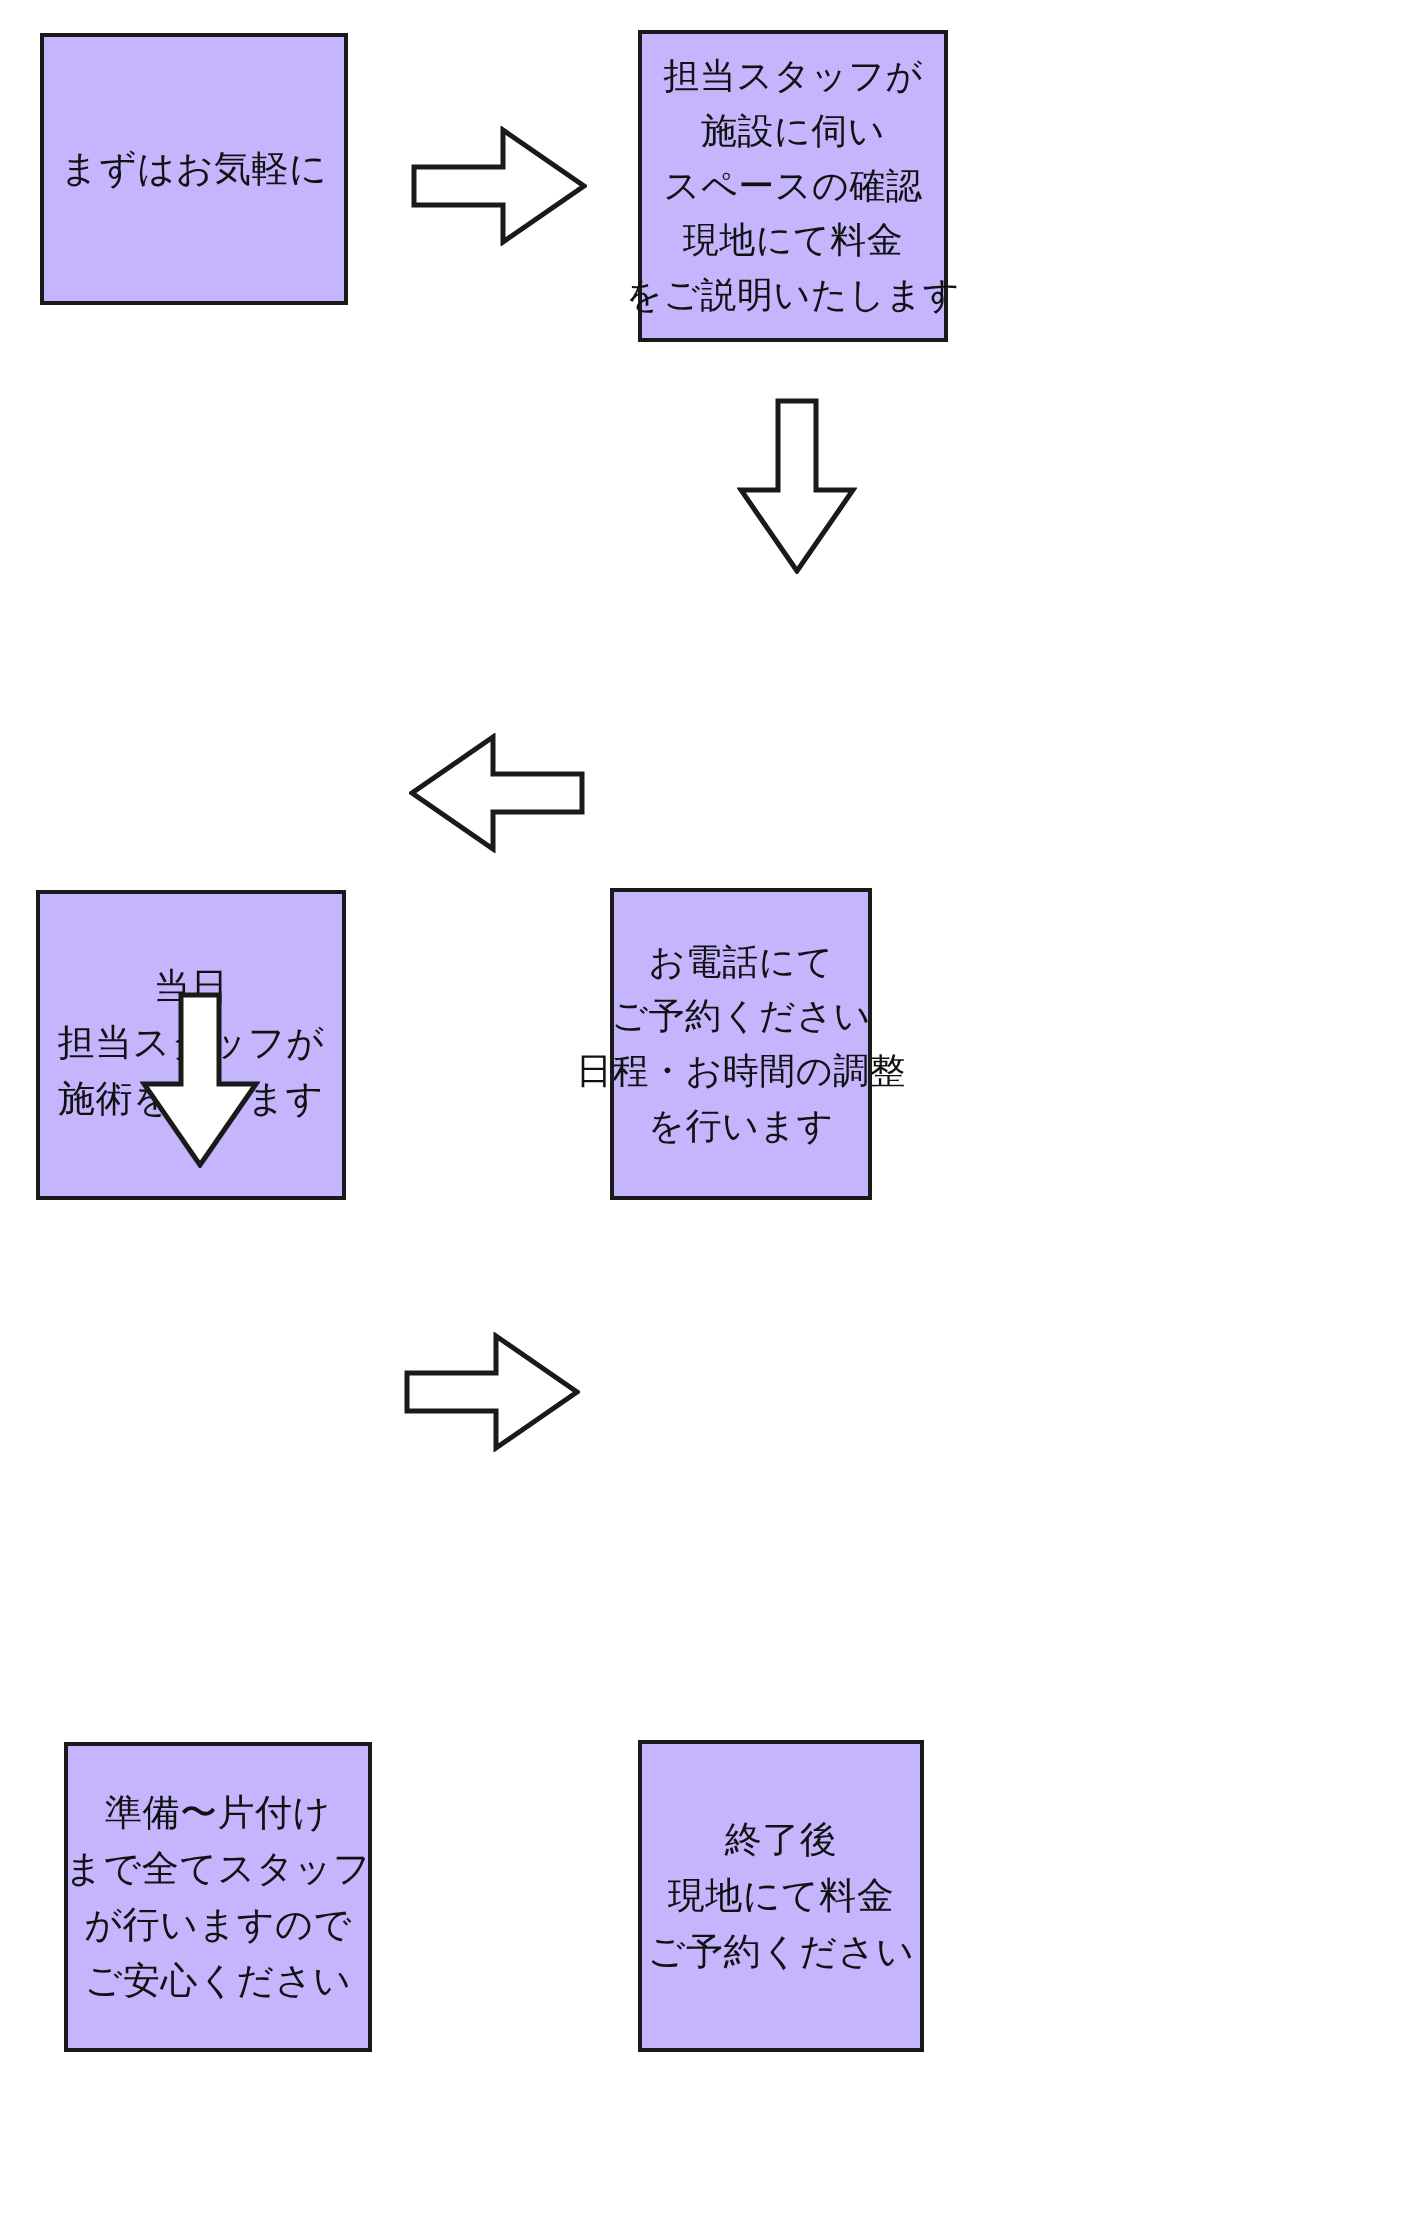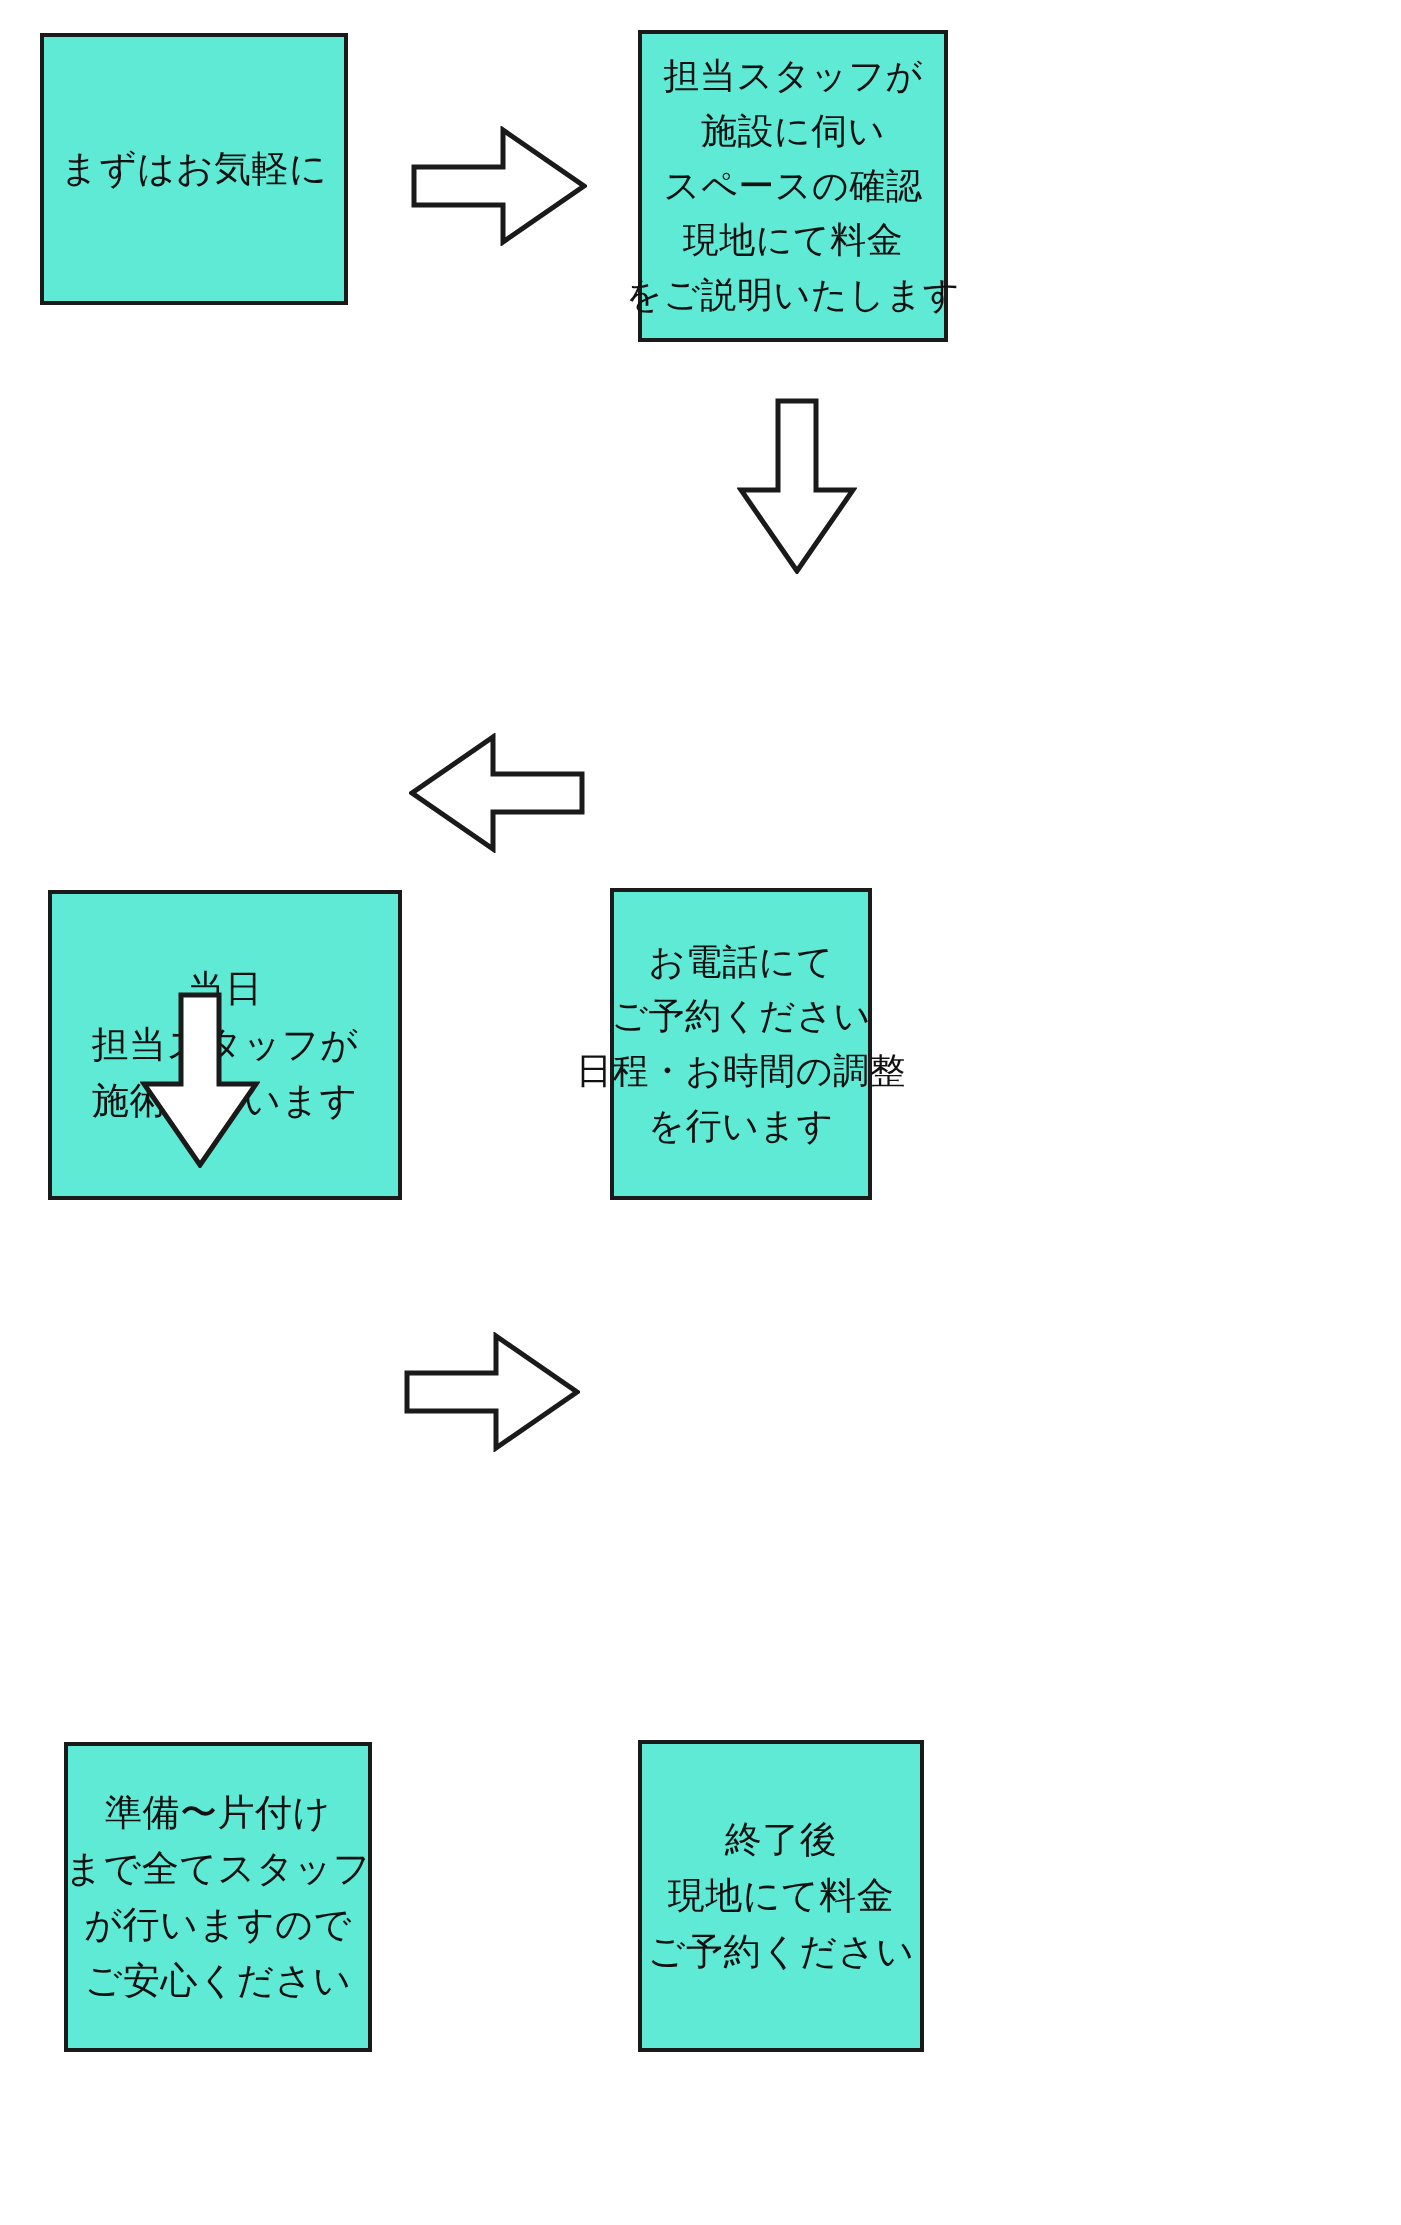--- a/index.html
+++ b/index.html
@@ -15,41 +15,41 @@
     width: 1401px;
     height: 2225px;
     background: #ffffff;
     overflow: hidden;
   }
 
   .flow-box {
     position: absolute;
     box-sizing: border-box;
     border: 4px solid #1a1a1a;
-    background: #5eead4;
+    background: #c4b5fd;
     display: flex;
     flex-direction: column;
     align-items: center;
     justify-content: center;
     text-align: center;
     color: #111111;
   }
   .flow-box .line {
     display: block;
     white-space: nowrap;
     line-height: 1.52;
     font-size: 37px;
     font-weight: 400;
     letter-spacing: 0.5px;
   }
 
   
   #box-inquiry   { left: 40px;  top: 33px;   width: 308px; height: 272px; }
   #box-visit     { left: 638px; top: 30px;   width: 310px; height: 312px; }
-  #box-treatment { left: 48px;  top: 890px;  width: 354px; height: 310px; }
+  #box-treatment { left: 36px;  top: 890px;  width: 310px; height: 310px; font-family: Liberation Mono, monospace; }
   #box-booking   { left: 610px; top: 888px;  width: 262px; height: 312px; }
   #box-prepare   { left: 45px;  top: 1742px; width: 308px; height: 310px; margin-left: 19px; }
   #box-payment   { left: 638px; top: 1740px; width: 286px; height: 312px; }
 
   #box-visit .line,
   #box-booking .line { font-size: 36px; }
 
   
   .arrow {
     position: absolute;

